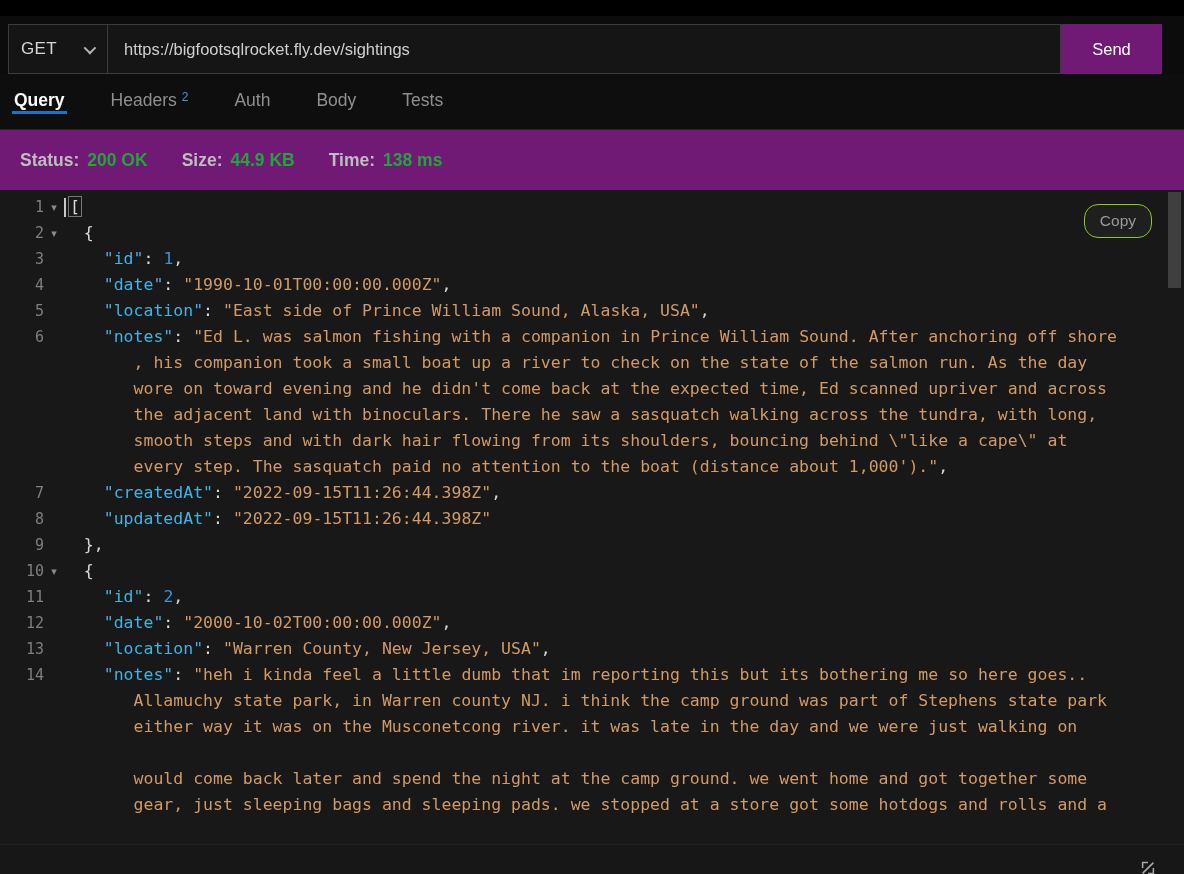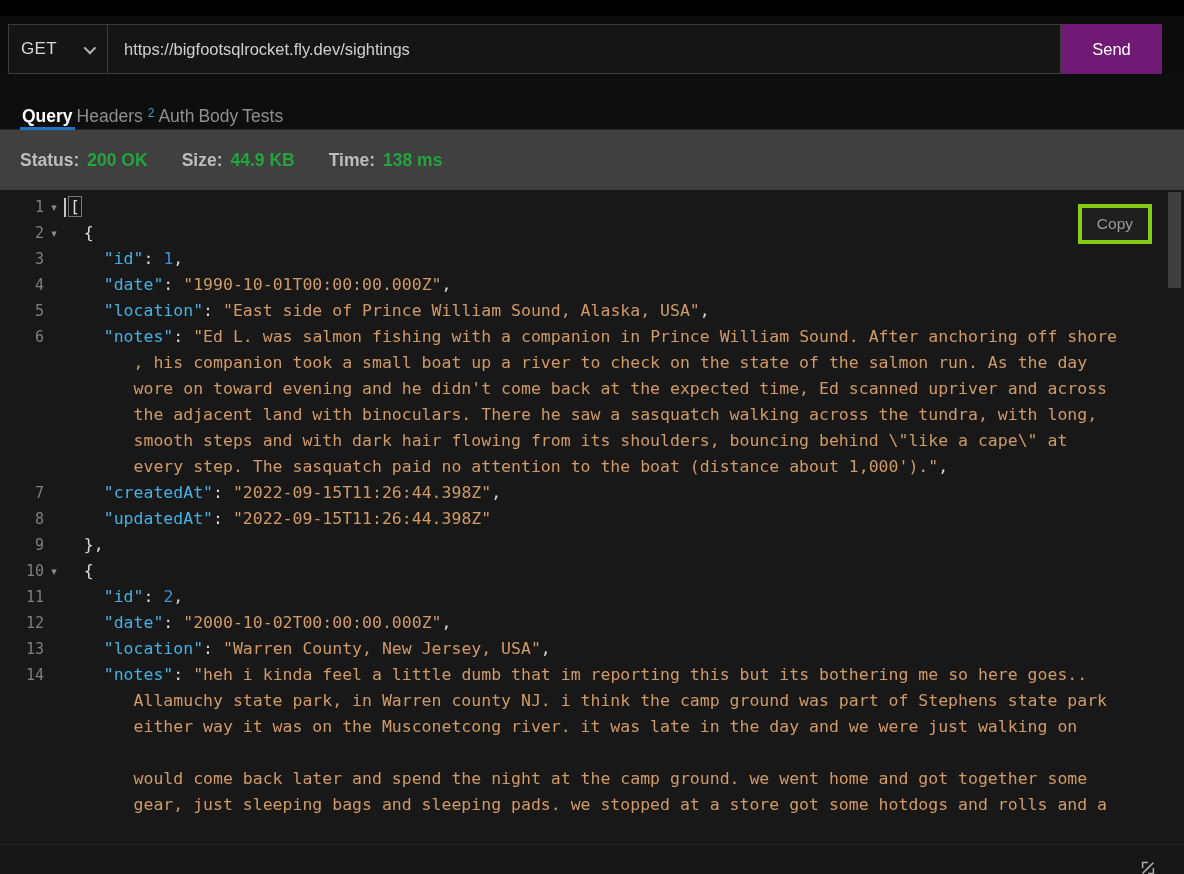--- a/index.html
+++ b/index.html
@@ -27,32 +27,32 @@
     flex:1; background:#151515; border:1px solid #3c3c3c; border-left:none;
     color:#cfcfcf; font-size:16.5px; padding:0 16px; outline:none;
     font-family:"Liberation Sans", sans-serif;
   }
   .send-button {
     width:101px; background:#701a75; border:none; color:#fff;
     font-size:16.5px; cursor:pointer; font-family:"Liberation Sans", sans-serif;
   }
   
   .tabs {
-    display:flex; align-items:flex-end; height:56px; padding-left:20px;
-    border-bottom:1px solid #262626; background:#0e0e0e;
+    display:flex; align-items:center; height:56px; padding-left:12px;
+    border-bottom:1px solid #262626; gap:42px; background:#0e0e0e;
   }
   .tab {
     display:flex; align-items:center; font-size:17.5px; color:#8f8f8f;
     cursor:pointer; border-bottom:3px solid transparent; padding:0 2px; margin-bottom:-1px;
   }
   .tab.active { color:#fff; font-weight:700; border-bottom-color:#1a73c8; }
   .tab sup { color:#3d9bd9; font-size:12px; margin-left:5px; transform:translateY(-4px); }
   
   .status-bar {
-    height:60px; background:#404040; display:flex; align-items:center; padding-left:20px;
+    height:60px; background:#701a75; display:flex; align-items:center; padding-left:20px;
   }
   .status-item { margin-right:34px; font-size:17.5px; font-weight:700; color:#bdbdbd; }
   .status-item .val { color:#21a63c; margin-left:8px; font-weight:700; }
   
   .response-area {
     position:relative; background:#181818; height:654px; padding-top:4px; overflow:hidden;
   }
   .code-row { display:flex; height:26px; line-height:26px; white-space:pre; }
   .ln {
     width:44px; flex:0 0 44px; text-align:right; color:#7f7f7f;
@@ -67,21 +67,21 @@
   }
   .tok-p   { color:#d8d8d8; }
   .tok-k   { color:#41b2e5; }
   .tok-s   { color:#d19a66; }
   .tok-num { color:#3f8fd6; }
   .tok-b   { color:#d8d8d8; border:1px solid #767676; padding:0 1px; }
   .caret   { display:inline-block; width:2px; height:19px; background:#c8c8c8;
              vertical-align:middle; margin-right:2px; }
   .copy-button {
     position:absolute; top:14px; right:32px; background:#1f1f1f;
-    border:4px solid #84cc16; border-radius:0; color:#9a9a9a;
+    border:1px solid #84cc16; border-radius:14px; color:#9a9a9a;
     font-size:15.5px; padding:7px 15px; cursor:pointer;
     font-family:"Liberation Sans", sans-serif;
   }
   .scroll-thumb {
     position:absolute; top:2px; right:3px; width:13px; height:96px; background:#3f3f3f;
     cursor:pointer;
   }
   
   .response-footer {
     height:46px; background:#171717; border-top:1px solid #232323;

